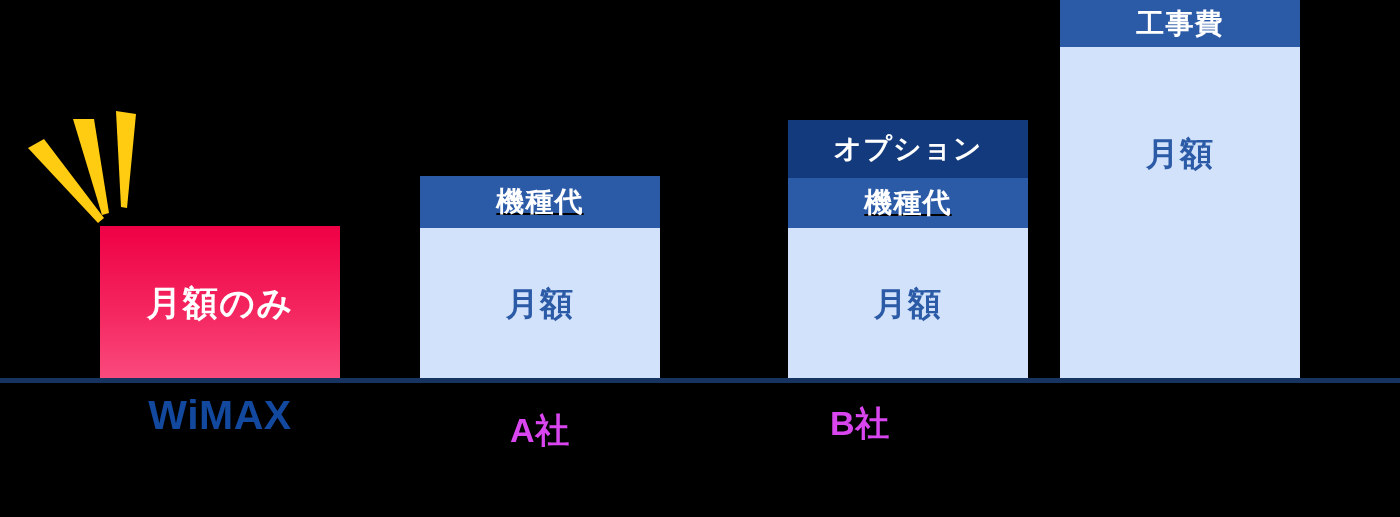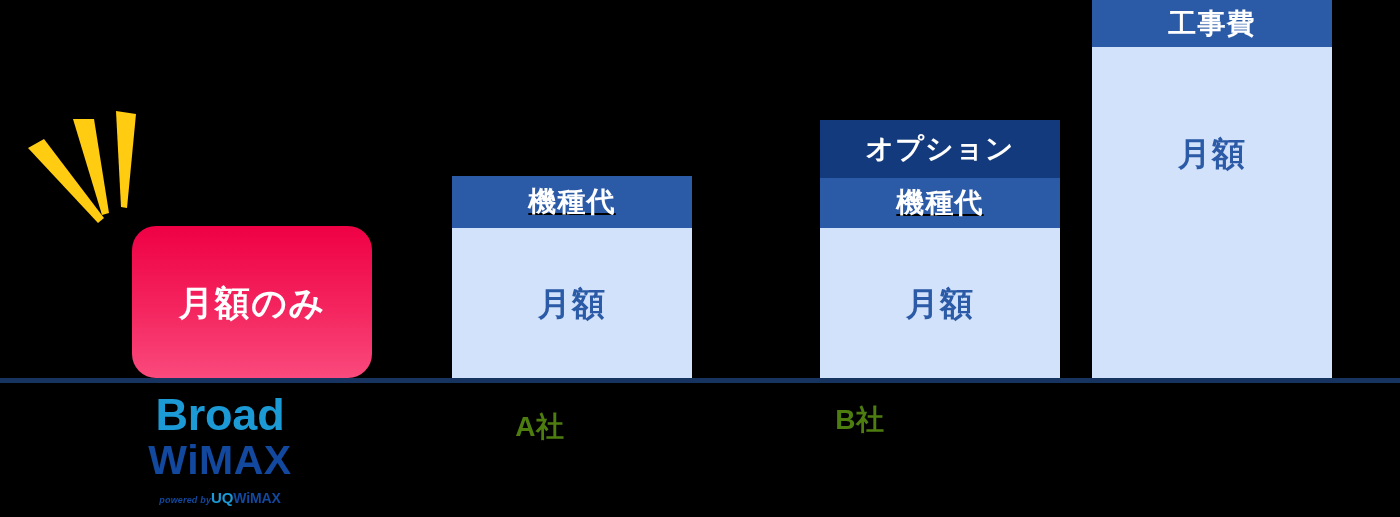--- a/index.html
+++ b/index.html
@@ -27,21 +27,20 @@
     height: 5px;
     background: #17335f;
   }
 
   
   .bar {
     position: absolute;
     width: 240px;
     display: flex;
     flex-direction: column;
-    margin-left: 32px;
   }
   .seg {
     display: flex;
     align-items: center;
     justify-content: center;
     box-sizing: border-box;
     overflow: hidden;
   }
   .seg-label {
     font-weight: bold;
@@ -90,22 +89,22 @@
   .seg-monthly .seg-label {
     color: #2b5aa7;
     font-size: 33px;
   }
 
   
   .cat-label {
     position: absolute;
     width: 240px;
     text-align: center;
-    color: #4d7c0f;
-    font-size: 28px;
+    color: #d946ef;
+    font-size: 34px;
     font-weight: bold;
     letter-spacing: 0.02em;
     line-height: 1;
   }
 
   
   .rays {
     position: absolute;
     left: 10px;
     top: 108px;
@@ -173,21 +172,21 @@
 
   <div class="rays">
     <svg width="140" height="125" viewBox="0 0 140 125" xmlns="http://www.w3.org/2000/svg">
       <polygon points="18,40 34,31 94,110 88,115" fill="#ffcc12"></polygon>
       <polygon points="63,11 84,11 99,105 92,107" fill="#ffcc12"></polygon>
       <polygon points="106,3 126,6 117,100 111,99" fill="#ffcc12"></polygon>
     </svg>
   </div>
 
   <div class="bar" style="left:100px; top:226px; height:152px;">
-    <div class="seg seg-highlight" style="height:152px;border-radius:24px;">
+    <div class="seg seg-highlight" style="height:152px;">
       <span class="seg-label">月額のみ</span>
     </div>
   </div>
 
   <div class="bar" style="left:420px; top:176px; height:202px;">
     <div class="seg seg-device" style="height:52px;">
       <span class="seg-label">機種代</span>
     </div>
     <div class="seg seg-monthly" style="height:150px;">
       <span class="seg-label">月額</span>
@@ -216,20 +215,16 @@
   </div>
 
   <div class="baseline" style="top:378px;"></div>
 
   <div class="cat-label" style="left:420px; top:413px;">A社</div>
 
   <div class="cat-label" style="left:740px; top:406px;">B社</div>
 
 
   <div class="logo">
-    <span class="logo-broad">Broad</span>
     <span class="logo-wimax">WiMAX</span>
-    <span class="logo-powered">
-      <span class="logo-powered-by">powered by</span><span class="logo-uq">UQ</span><span class="logo-uqwimax">WiMAX</span>
-    </span>
   </div>
 
 </div>
 
 </body></html>

